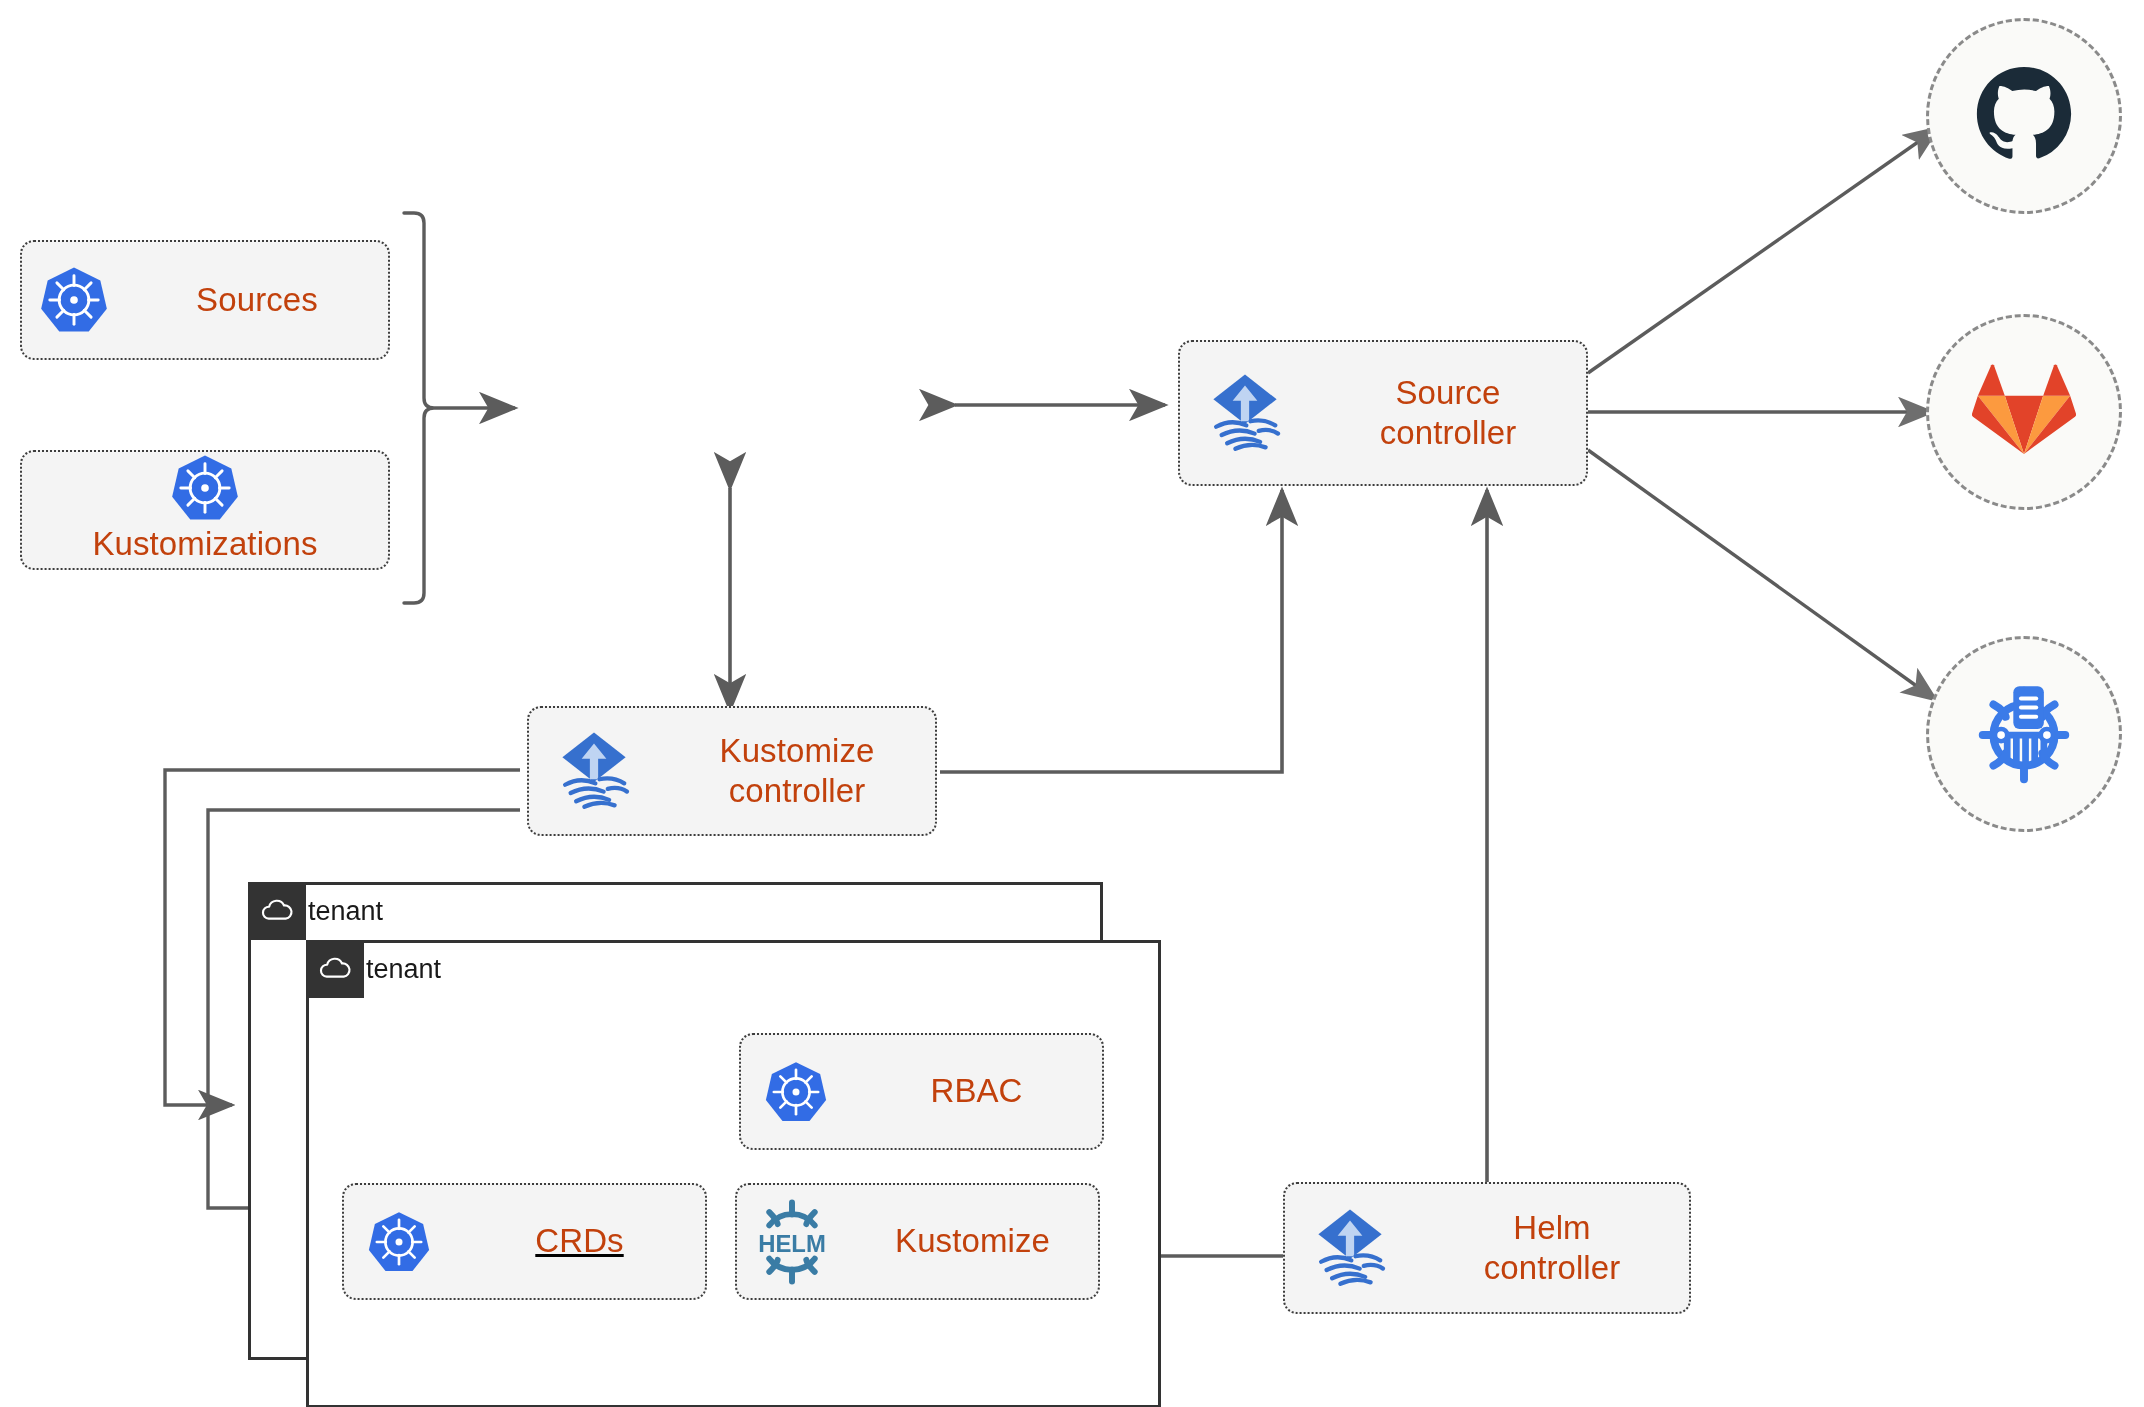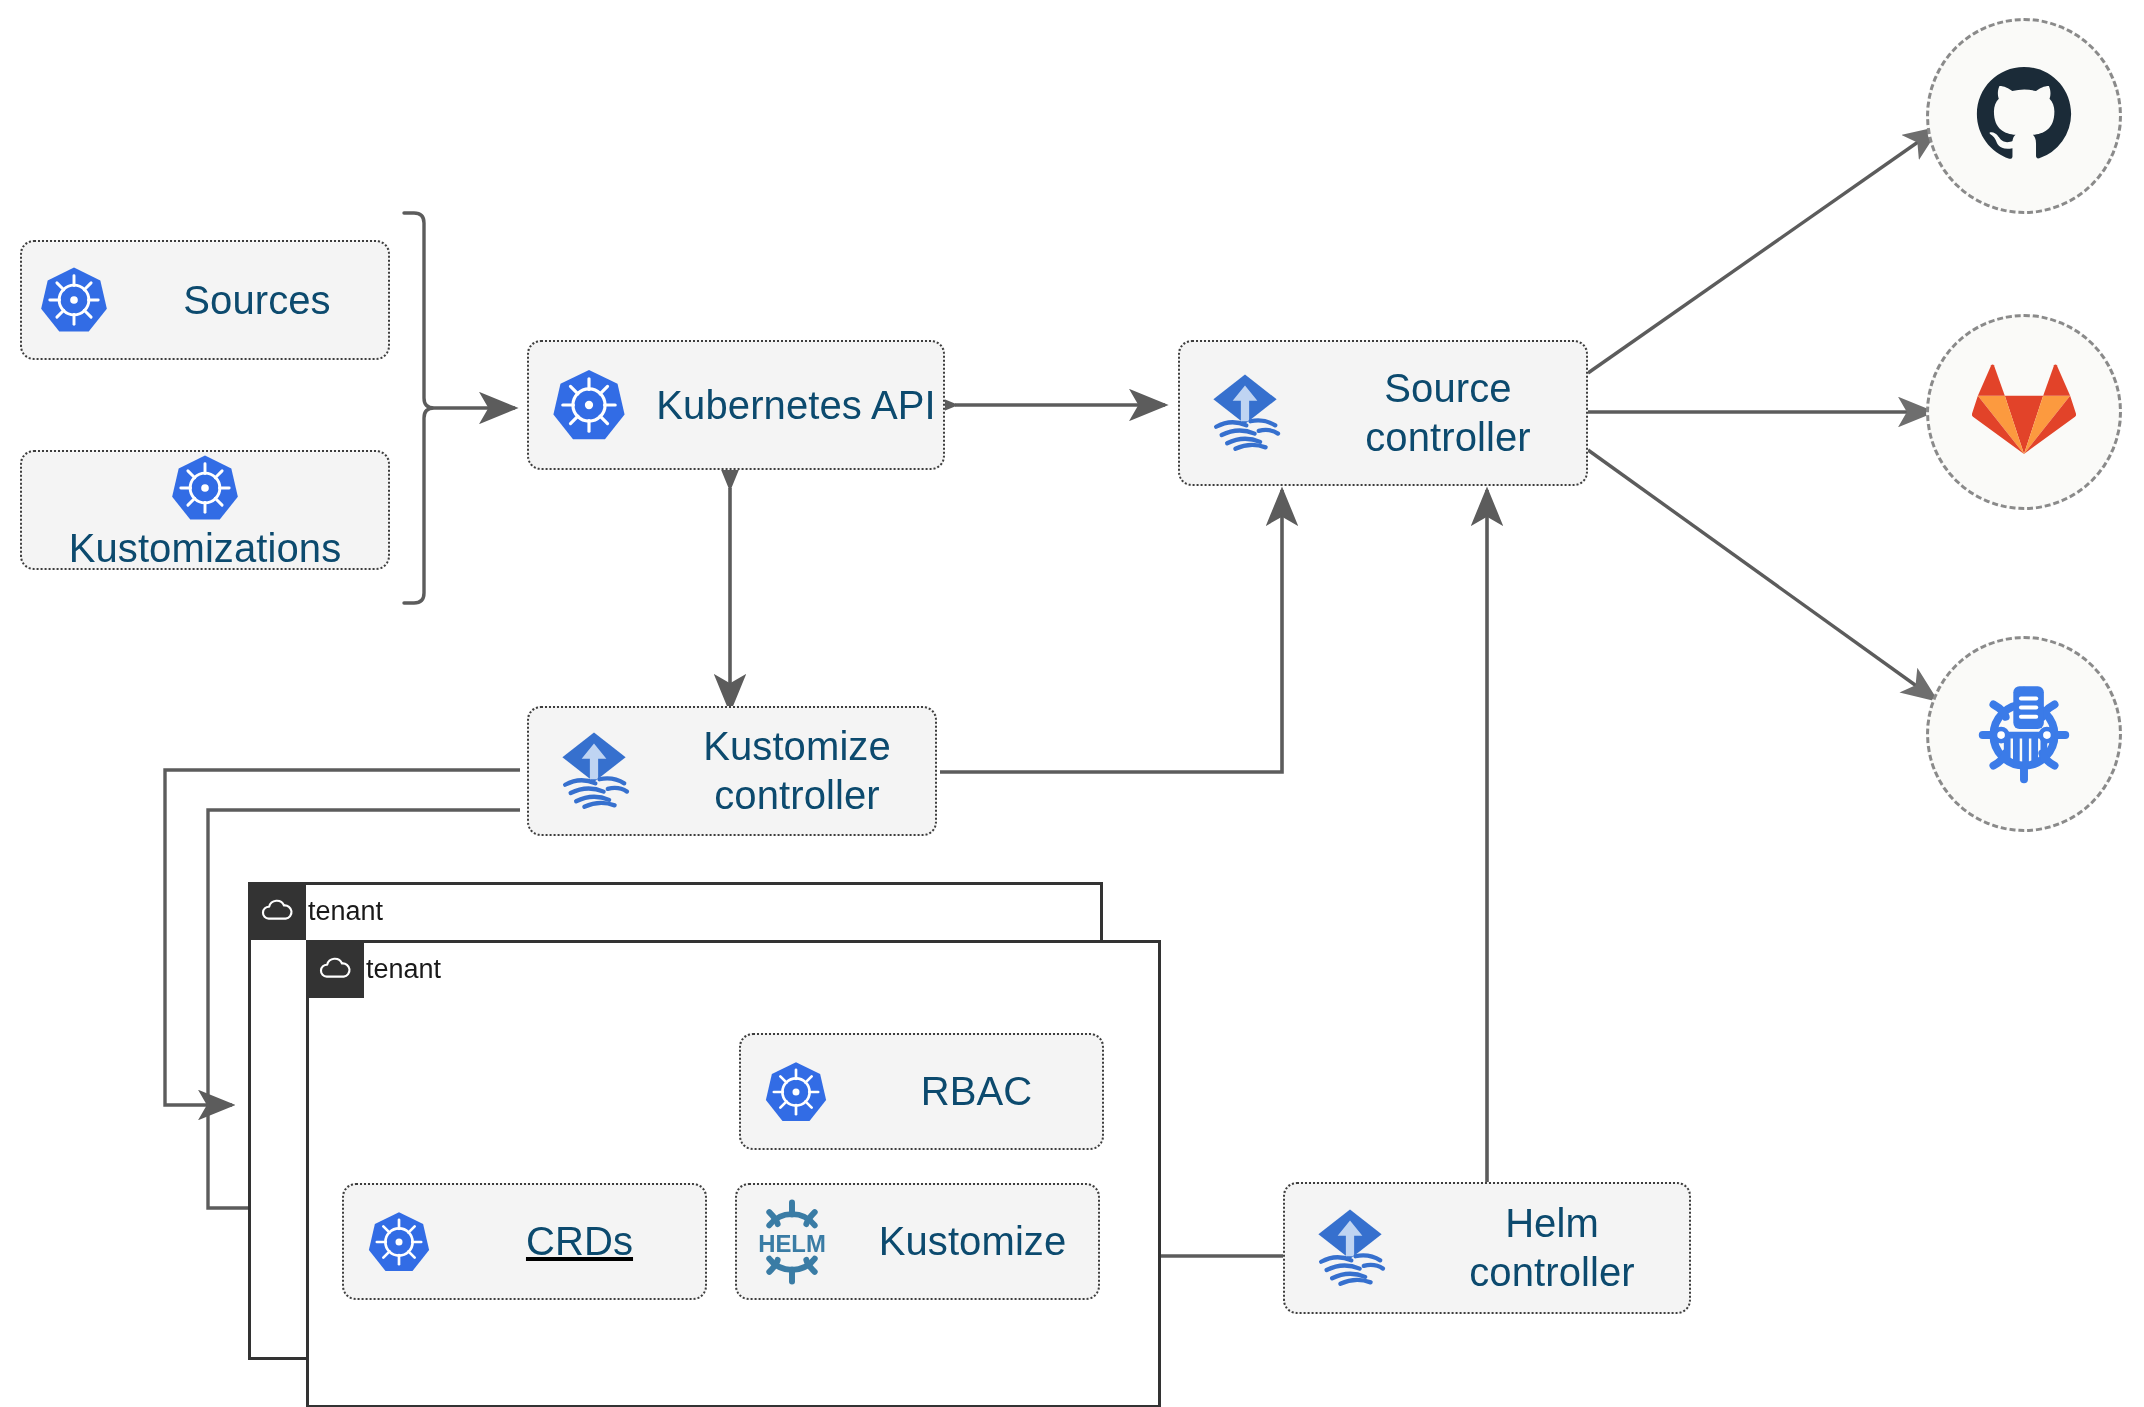--- a/index.html
+++ b/index.html
@@ -29,22 +29,22 @@
   }
   .node .ico {
     flex: 0 0 auto;
     display: flex;
     align-items: center;
     justify-content: center;
   }
   .node .lbl {
     flex: 1 1 auto;
     text-align: center;
-    color: #0c4a6e;
-    font-size: 40px;
+    color: #c2410c;
+    font-size: 33px;
     line-height: 1.22;
     letter-spacing: .1px;
     white-space: pre-line;
   }
 
   
   .circ {
     position: absolute;
     box-sizing: border-box;
     border: 3px dashed #8a8a8a;
@@ -172,40 +172,20 @@
           <line x1="41.1" y1="41.1" x2="47.2" y2="47.2"></line>
           <line x1="47.2" y1="16.8" x2="41.1" y2="22.9"></line>
           <line x1="22.9" y1="41.1" x2="16.8" y2="47.2"></line>
         </g>
         <circle cx="32" cy="32" r="3.4" fill="#ffffff"></circle>
       </svg>
     </span>
     <span class="lbl">Kustomizations</span>
   </div>
 
-  <div class="node" style="left:527px; top:340px; width:418px; height:130px;">
-    <span class="ico" style="width:120px;">
-      <svg width="78" height="78" viewBox="0 0 64 64" aria-hidden="true">
-        <path d="M32 3.2 L55.4 14.6 L61.2 39.8 L45.1 60 L18.9 60 L2.8 39.8 L8.6 14.6 Z" fill="#326CE5"></path>
-        <g fill="none" stroke="#ffffff" stroke-width="2.6" stroke-linecap="round">
-          <circle cx="32" cy="32" r="13.2"></circle>
-          <line x1="32" y1="10.5" x2="32" y2="19.2"></line>
-          <line x1="32" y1="44.8" x2="32" y2="53.5"></line>
-          <line x1="10.5" y1="32" x2="19.2" y2="32"></line>
-          <line x1="44.8" y1="32" x2="53.5" y2="32"></line>
-          <line x1="16.8" y1="16.8" x2="22.9" y2="22.9"></line>
-          <line x1="41.1" y1="41.1" x2="47.2" y2="47.2"></line>
-          <line x1="47.2" y1="16.8" x2="41.1" y2="22.9"></line>
-          <line x1="22.9" y1="41.1" x2="16.8" y2="47.2"></line>
-        </g>
-        <circle cx="32" cy="32" r="3.4" fill="#ffffff"></circle>
-      </svg>
-    </span>
-    <span class="lbl">Kubernetes API</span>
-  </div>
 
   <div class="node" style="left:1178px; top:340px; width:410px; height:146px;">
     <span class="ico" style="width:130px;">
       <svg width="88" height="88" viewBox="0 0 64 64" aria-hidden="true">
         <path d="M32 4 L55 22 L32 40 L9 22 Z" fill="#3670CE"></path>
         <path d="M32 12 L41 23 L35 23 L35 38 L29 38 L29 23 L23 23 Z" fill="#BFD4F2"></path>
         <g stroke="#3670CE" stroke-width="3.1" fill="none" stroke-linecap="round">
           <path d="M11 42 Q22 36 33 41"></path>
           <path d="M15 48 Q27 42 39 47"></path>
           <path d="M19 54 Q31 48 43 53"></path>

